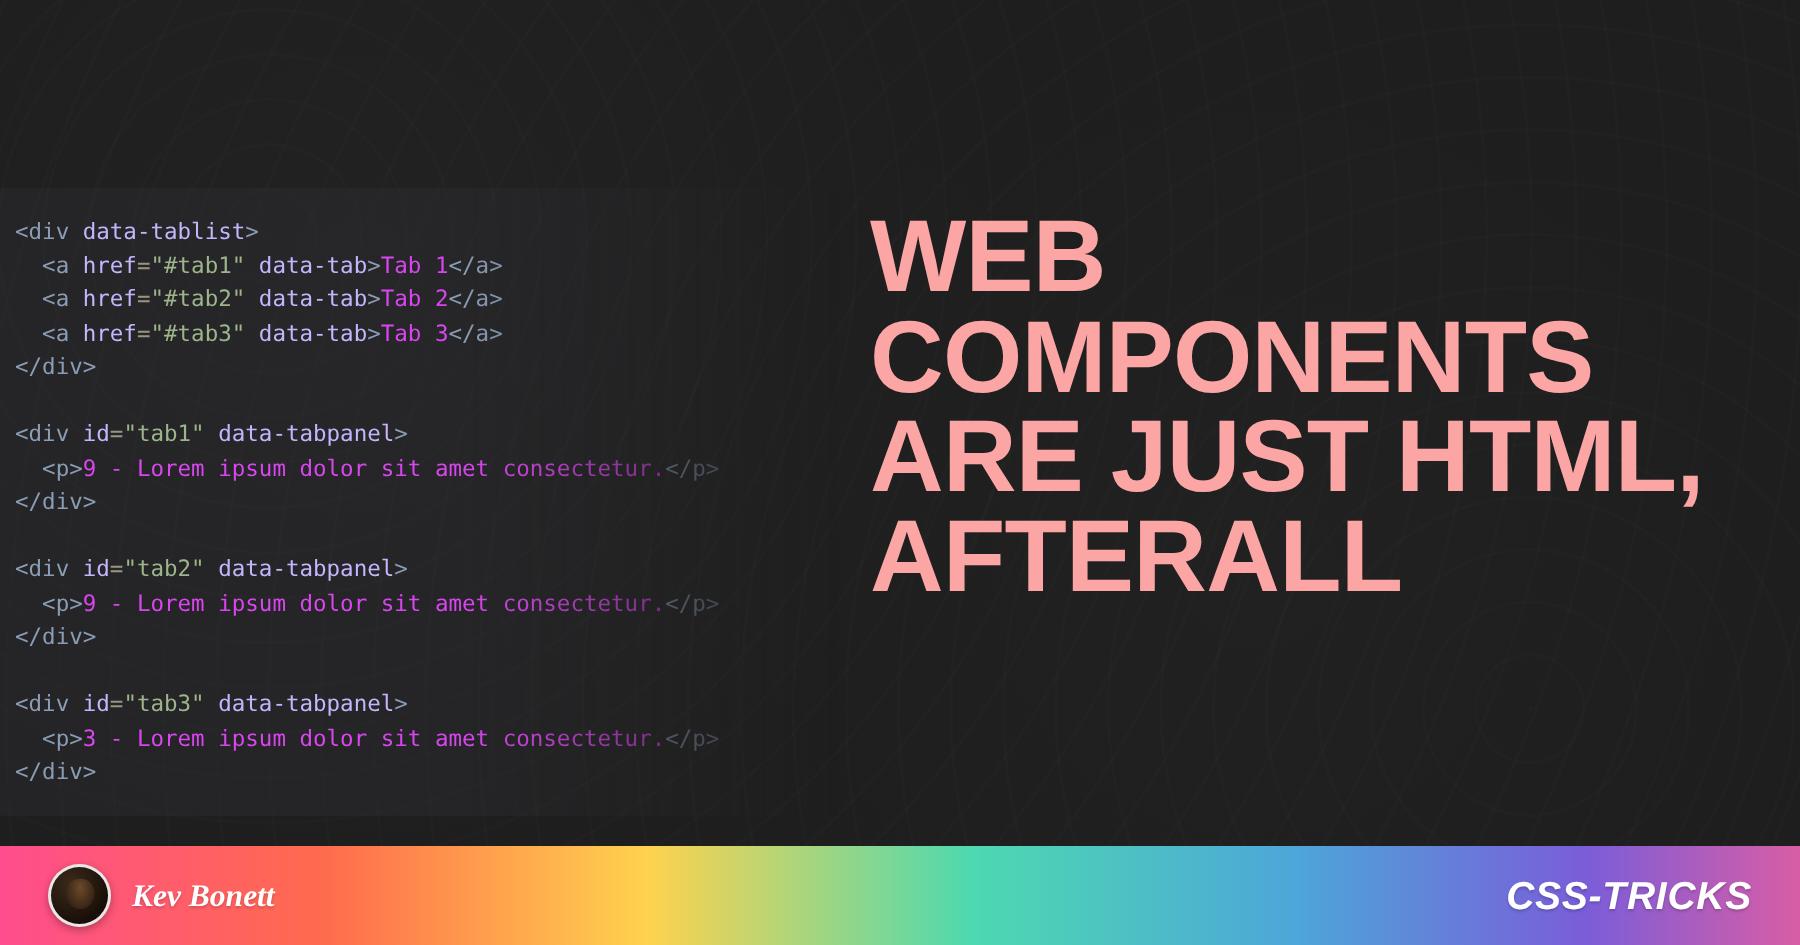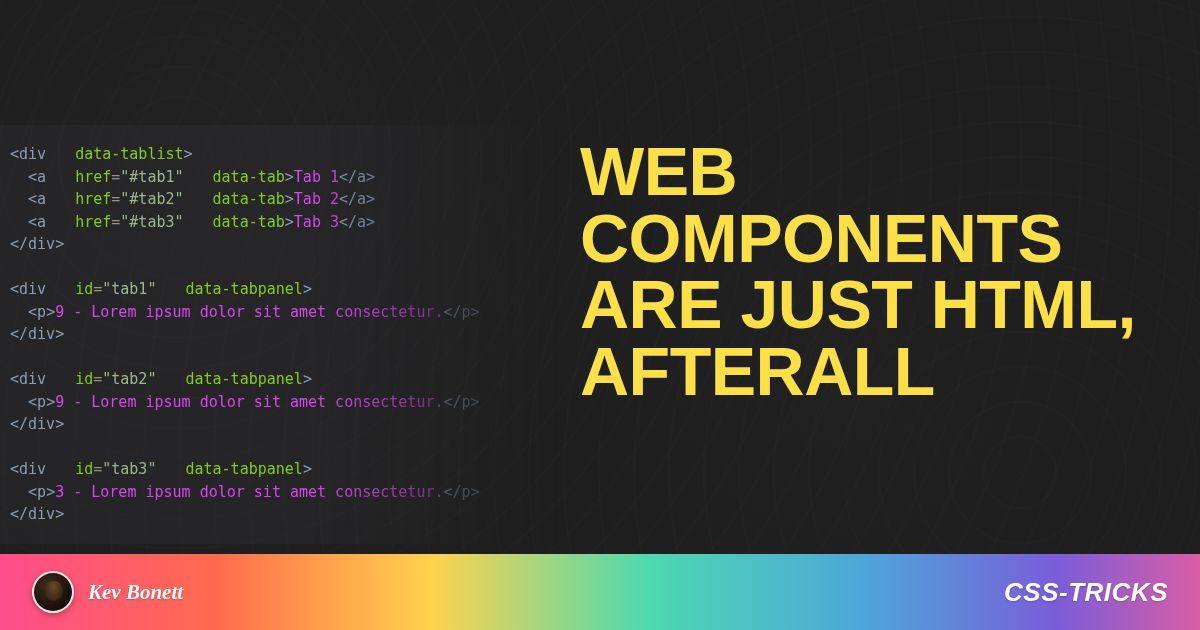--- a/index.html
+++ b/index.html
@@ -37,45 +37,45 @@
       line-height: 1.5;
       color: #9a9580;
       -webkit-mask-image: linear-gradient(to right, black 0%, black 55%, transparent 100%);
       mask-image: linear-gradient(to right, black 0%, black 55%, transparent 100%);
     }
     .code-panel pre {
       font-family: inherit;
       white-space: pre;
     }
     .hl-tag { color: #8a9db5; text-align: center; }
-    .hl-attr { color: #84cc16; margin-left: 20px; }
+    .hl-attr { color: #c4b5fd; }
     .hl-string { color: #9db58a; }
     .hl-text { color: #d946ef; }
     .title-area {
       position: absolute;
       left: 580px;
       top: 138px;
       right: 40px;
     }
     .title-area h1 {
       font-family: "Arial Narrow", "Helvetica Neue Condensed", "Impact", sans-serif;
       font-stretch: condensed;
       font-weight: 800;
       font-size: 68px;
       line-height: 0.98;
       letter-spacing: -0.5px;
-      color: #fde047;
+      color: #fca5a5;
       text-transform: uppercase;
     }
     .footer-bar {
       position: absolute;
       left: 0;
       right: 0;
       bottom: 0;
-      height: 76px;
+      height: 66px;
       background: linear-gradient(90deg, 
         #ff4d8d 0%, 
         #ff6b4d 18%, 
         #ffd24d 36%, 
         #4dd9b0 54%, 
         #4da6d9 72%, 
         #7a5dd9 88%, 
         #d95da6 100%);
       display: flex;
       align-items: center;

